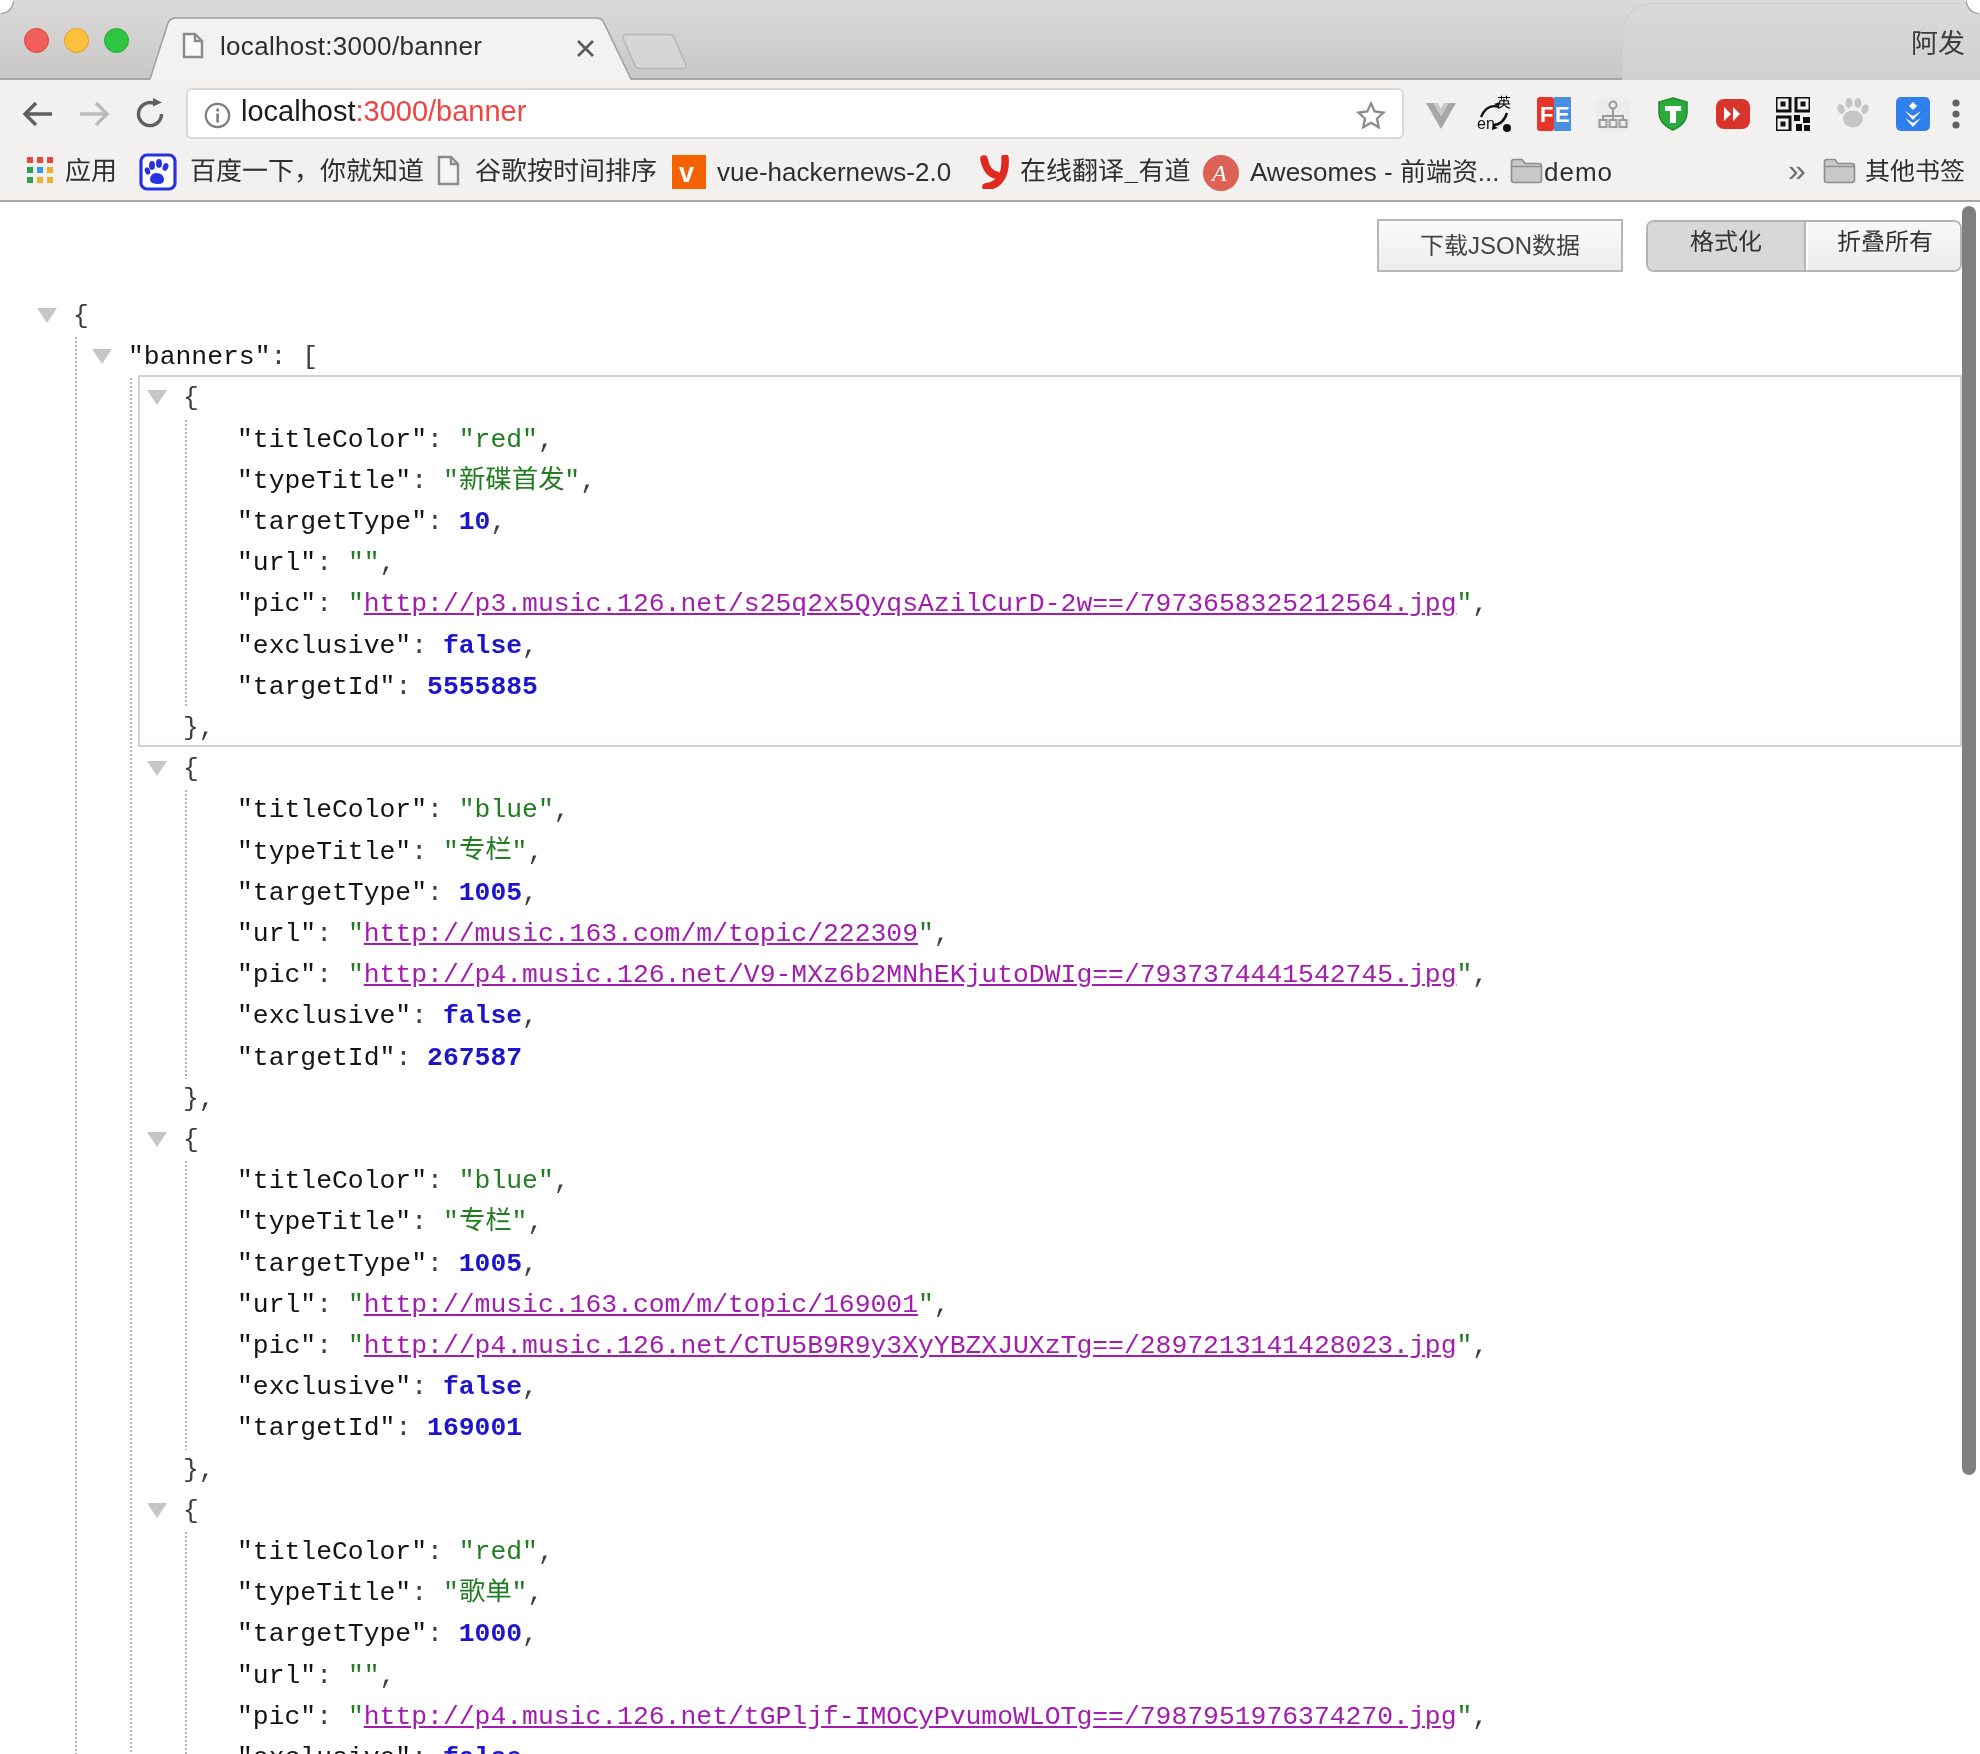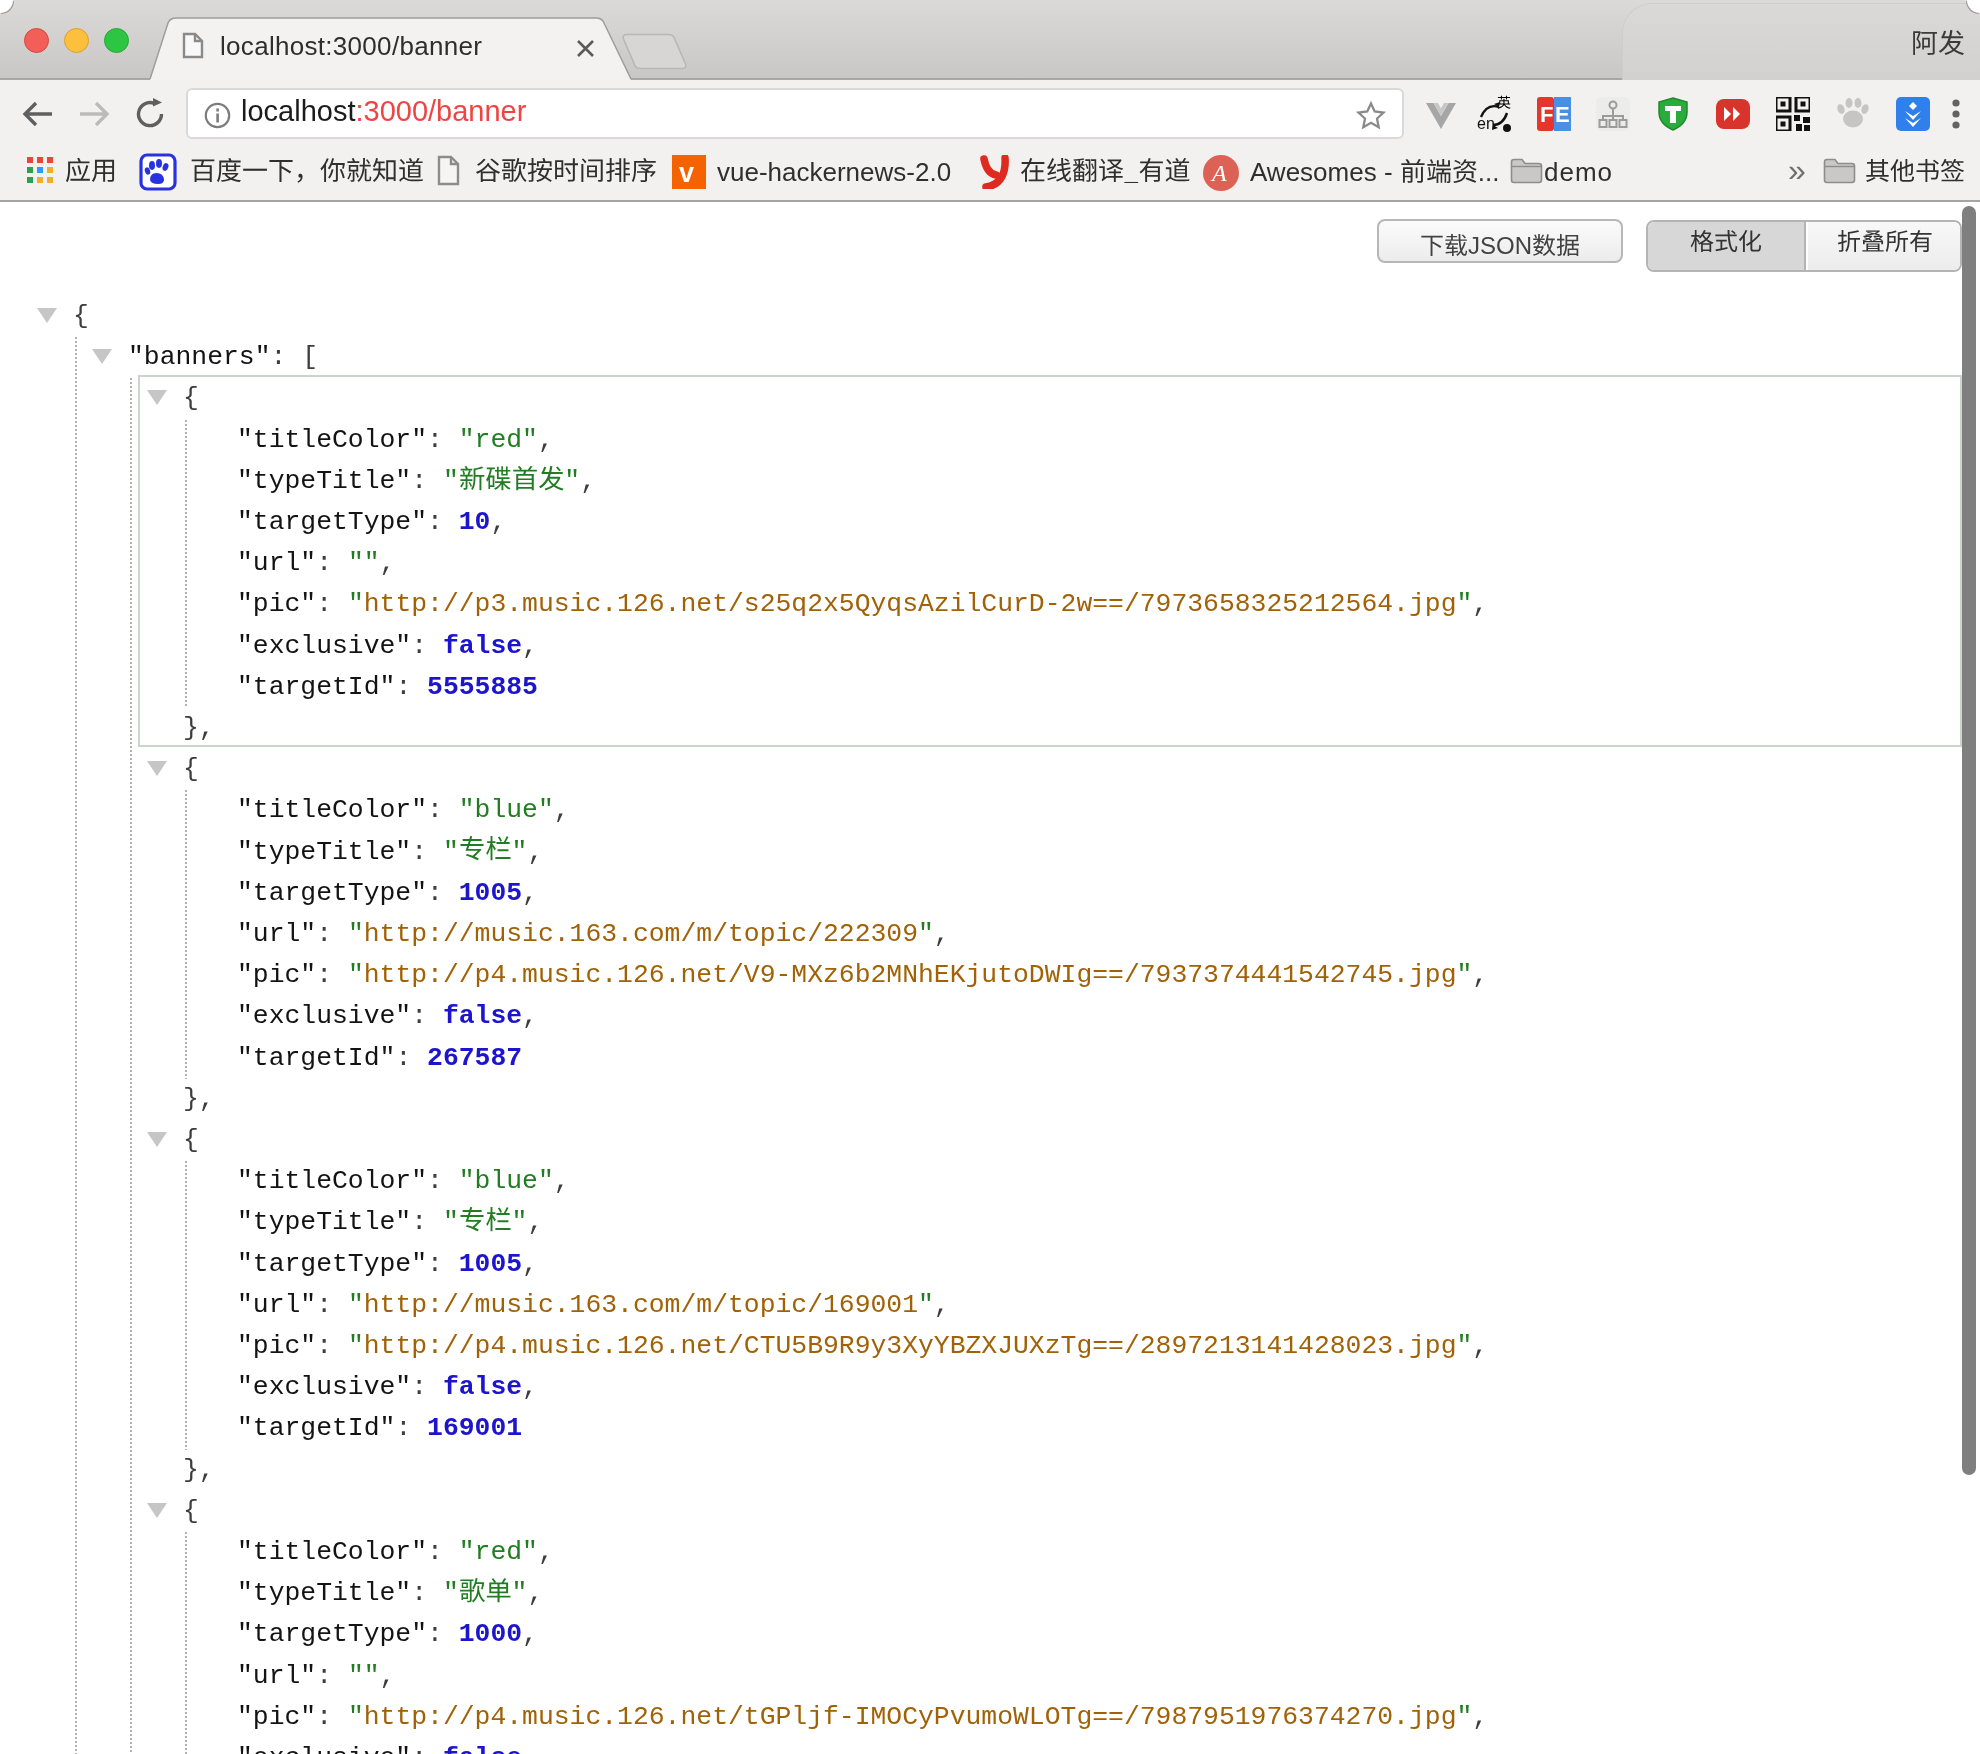--- a/index.html
+++ b/index.html
@@ -17,28 +17,28 @@
   border:2px solid #d9d9d9; border-radius:6px; }
 .urltext { position:absolute; left:53px; top:5px; font-size:29px; color:#1c1c1c; white-space:pre; }
 .urlgray { color:#ef4444; }
 .bmtext { font-size:26px; color:#2f2f2f; white-space:pre; }
 .jline { position:absolute; left:0; width:1980px; height:41.2px; line-height:41.2px;
   font-family:"Liberation Mono",monospace; font-size:26.4px; white-space:pre; }
 .k { color:#131313; }
 .p { color:#3d3d3d; }
 .s { color:#227d22; }
 .n { color:#1d14cd; font-weight:bold;text-align:center; }
-.a { color:#a16207; }
+.a { color:#a21caf; text-decoration:underline; }
 .guide { position:absolute; width:2px;
   background:repeating-linear-gradient(to bottom,#b2b2b2 0 2px,transparent 2px 4px); }
 .selbox { position:absolute; border:2px solid #ccd5cc; }
 .tri { position:absolute; width:0; height:0; border-left:10px solid transparent;
   border-right:10px solid transparent; border-top:15px solid #c6c6c6; }
-.btn1 { position:absolute; left:1377px; top:219px; width:246px; height:44px;
-  border:2px solid #b7b7b7; border-radius:8px; background:linear-gradient(#fbfbfb,#ececec);
+.btn1 { position:absolute; left:1377px; top:219px; width:246px; height:53px;
+  border:2px solid #b7b7b7; border-radius:0; background:linear-gradient(#fbfbfb,#ececec);
   text-align:center; line-height:49px; font-size:24px; color:#424242; }
 .seg { position:absolute; left:1646px; top:220px; width:316px; height:52px;
   border:2px solid #b4b4b4; border-radius:8px; overflow:hidden; }
 .seg .l { position:absolute; left:0; top:0; width:158px; height:48px; background:#d7d7d7;
   border-right:2px solid #b4b4b4; text-align:center; line-height:48px; }
 .seg .r { position:absolute; left:160px; top:0; width:154px; height:48px;
   background:linear-gradient(#f8f8f8,#ececec); text-align:center; line-height:48px; }
 .thumb { position:absolute; left:1962px; top:206px; width:14px; height:1269px;
   background:#7f7f7f; border-radius:7px; }
 </style></head>

